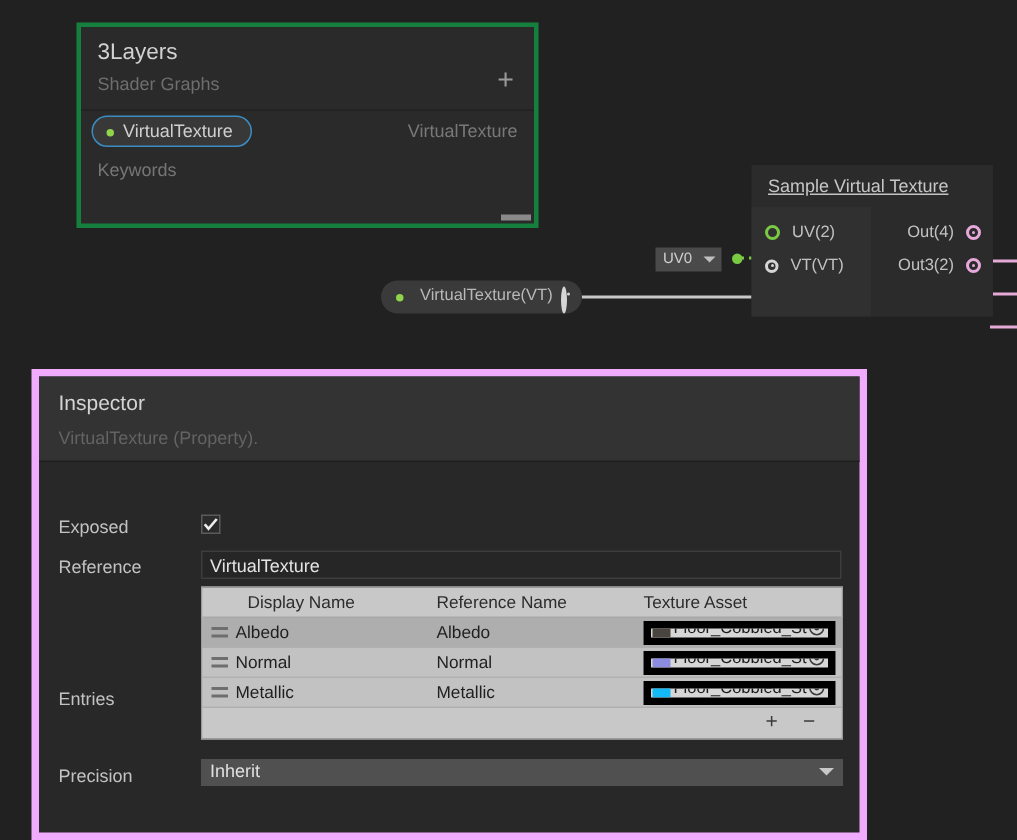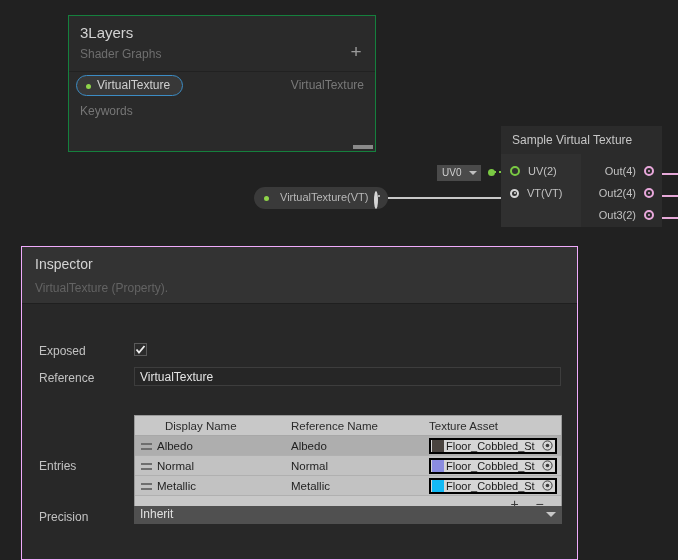--- a/index.html
+++ b/index.html
@@ -13,26 +13,26 @@
     font-family: "Liberation Sans", sans-serif;
     font-size: 12px;
     color: #c4c4c4;
     overflow: hidden;
     position: relative;
   }
 
   
   .blackboard {
     position: absolute;
-    left: 68px;
+    left: 51px;
     top: 15px;
     width: 308px;
     height: 137px;
     background: #2a2a2a;
-    border: 1px solid #15803d;
+    border: 3px solid #15803d;
     box-sizing: border-box;
   }
   .bb-header {
     height: 56px;
     border-bottom: 1px solid #212121;
     position: relative;
     box-sizing: border-box;
   }
   .bb-title {
     position: absolute;
@@ -214,25 +214,26 @@
     width: 7px;
     height: 7px;
     border-radius: 50%;
     background: #7ac943;
   }
 
   
   .svt-node {
     position: absolute;
     left: 501px;
-    top: 126px;
+    top: 110px;
     width: 161px;
     height: 101px;
     background: #2b2b2b;
     box-sizing: border-box;
+    text-decoration: underline;
   }
   .svt-header {
     height: 28px;
     padding: 7px 0 0 11px;
     font-size: 12px;
     color: #c6c6c6;
     box-sizing: border-box;
   }
   .svt-body {
     position: absolute;
@@ -300,21 +301,21 @@
   }
 
   
   .inspector {
     position: absolute;
     left: 21px;
     top: 246px;
     width: 557px;
     height: 314px;
     background: #282828;
-    border: 1px solid #f0abfc;
+    border: 5px solid #f0abfc;
     box-sizing: border-box;
     text-decoration: underline;
   }
   .insp-header {
     height: 57px;
     background: #333333;
     border-bottom: 1px solid #1f1f1f;
     box-sizing: border-box;
     position: relative;
   }
@@ -372,21 +373,20 @@
 
   
   .table {
     position: absolute;
     left: 134px;
     top: 391px;
     width: 428px;
     background: #c8c8c8;
     border: 1px solid #9a9a9a;
     box-sizing: border-box;
-    margin-top: 24px;
   }
   .thead {
     display: flex;
     height: 19px;
     background: #c8c8c8;
     border-bottom: 1px solid #a8a8a8;
     align-items: center;
     font-size: 11.5px;
     color: #2c2c2c;
   }
@@ -412,21 +412,21 @@
     height: 7px;
     border-top: 2px solid #6e6e6e;
     border-bottom: 2px solid #6e6e6e;
     box-sizing: border-box;
   }
   .objfield {
     display: flex;
     align-items: flex-end;
     height: 16px;
     background: #d6d6d6;
-    border: 2px solid #000000;
+    border: 5px solid #000000;
     box-sizing: border-box;
     margin-right: 4px;
     cursor: pointer;
     overflow: hidden;
   }
   .obj-thumb {
     width: 12px;
     height: 12px;
     margin: 0 2px 0 1px;
     flex: none;
@@ -544,24 +544,20 @@
         <span class="port-vt"></span>
         <span class="plabel">VT(VT)</span>
       </div>
     </div>
     <div class="svt-outputs">
       <div class="svt-out-row">
         <span class="plabel">Out(4)</span>
         <span class="port-v4"></span>
       </div>
       <div class="svt-out-row">
-        <span class="plabel">Out2(4)</span>
-        <span class="port-v4"></span>
-      </div>
-      <div class="svt-out-row">
         <span class="plabel">Out3(2)</span>
         <span class="port-v4"></span>
       </div>
     </div>
   </div>
 </div>
 
 <div class="inspector">
   <div class="insp-header">
     <div class="insp-title">Inspector</div>

